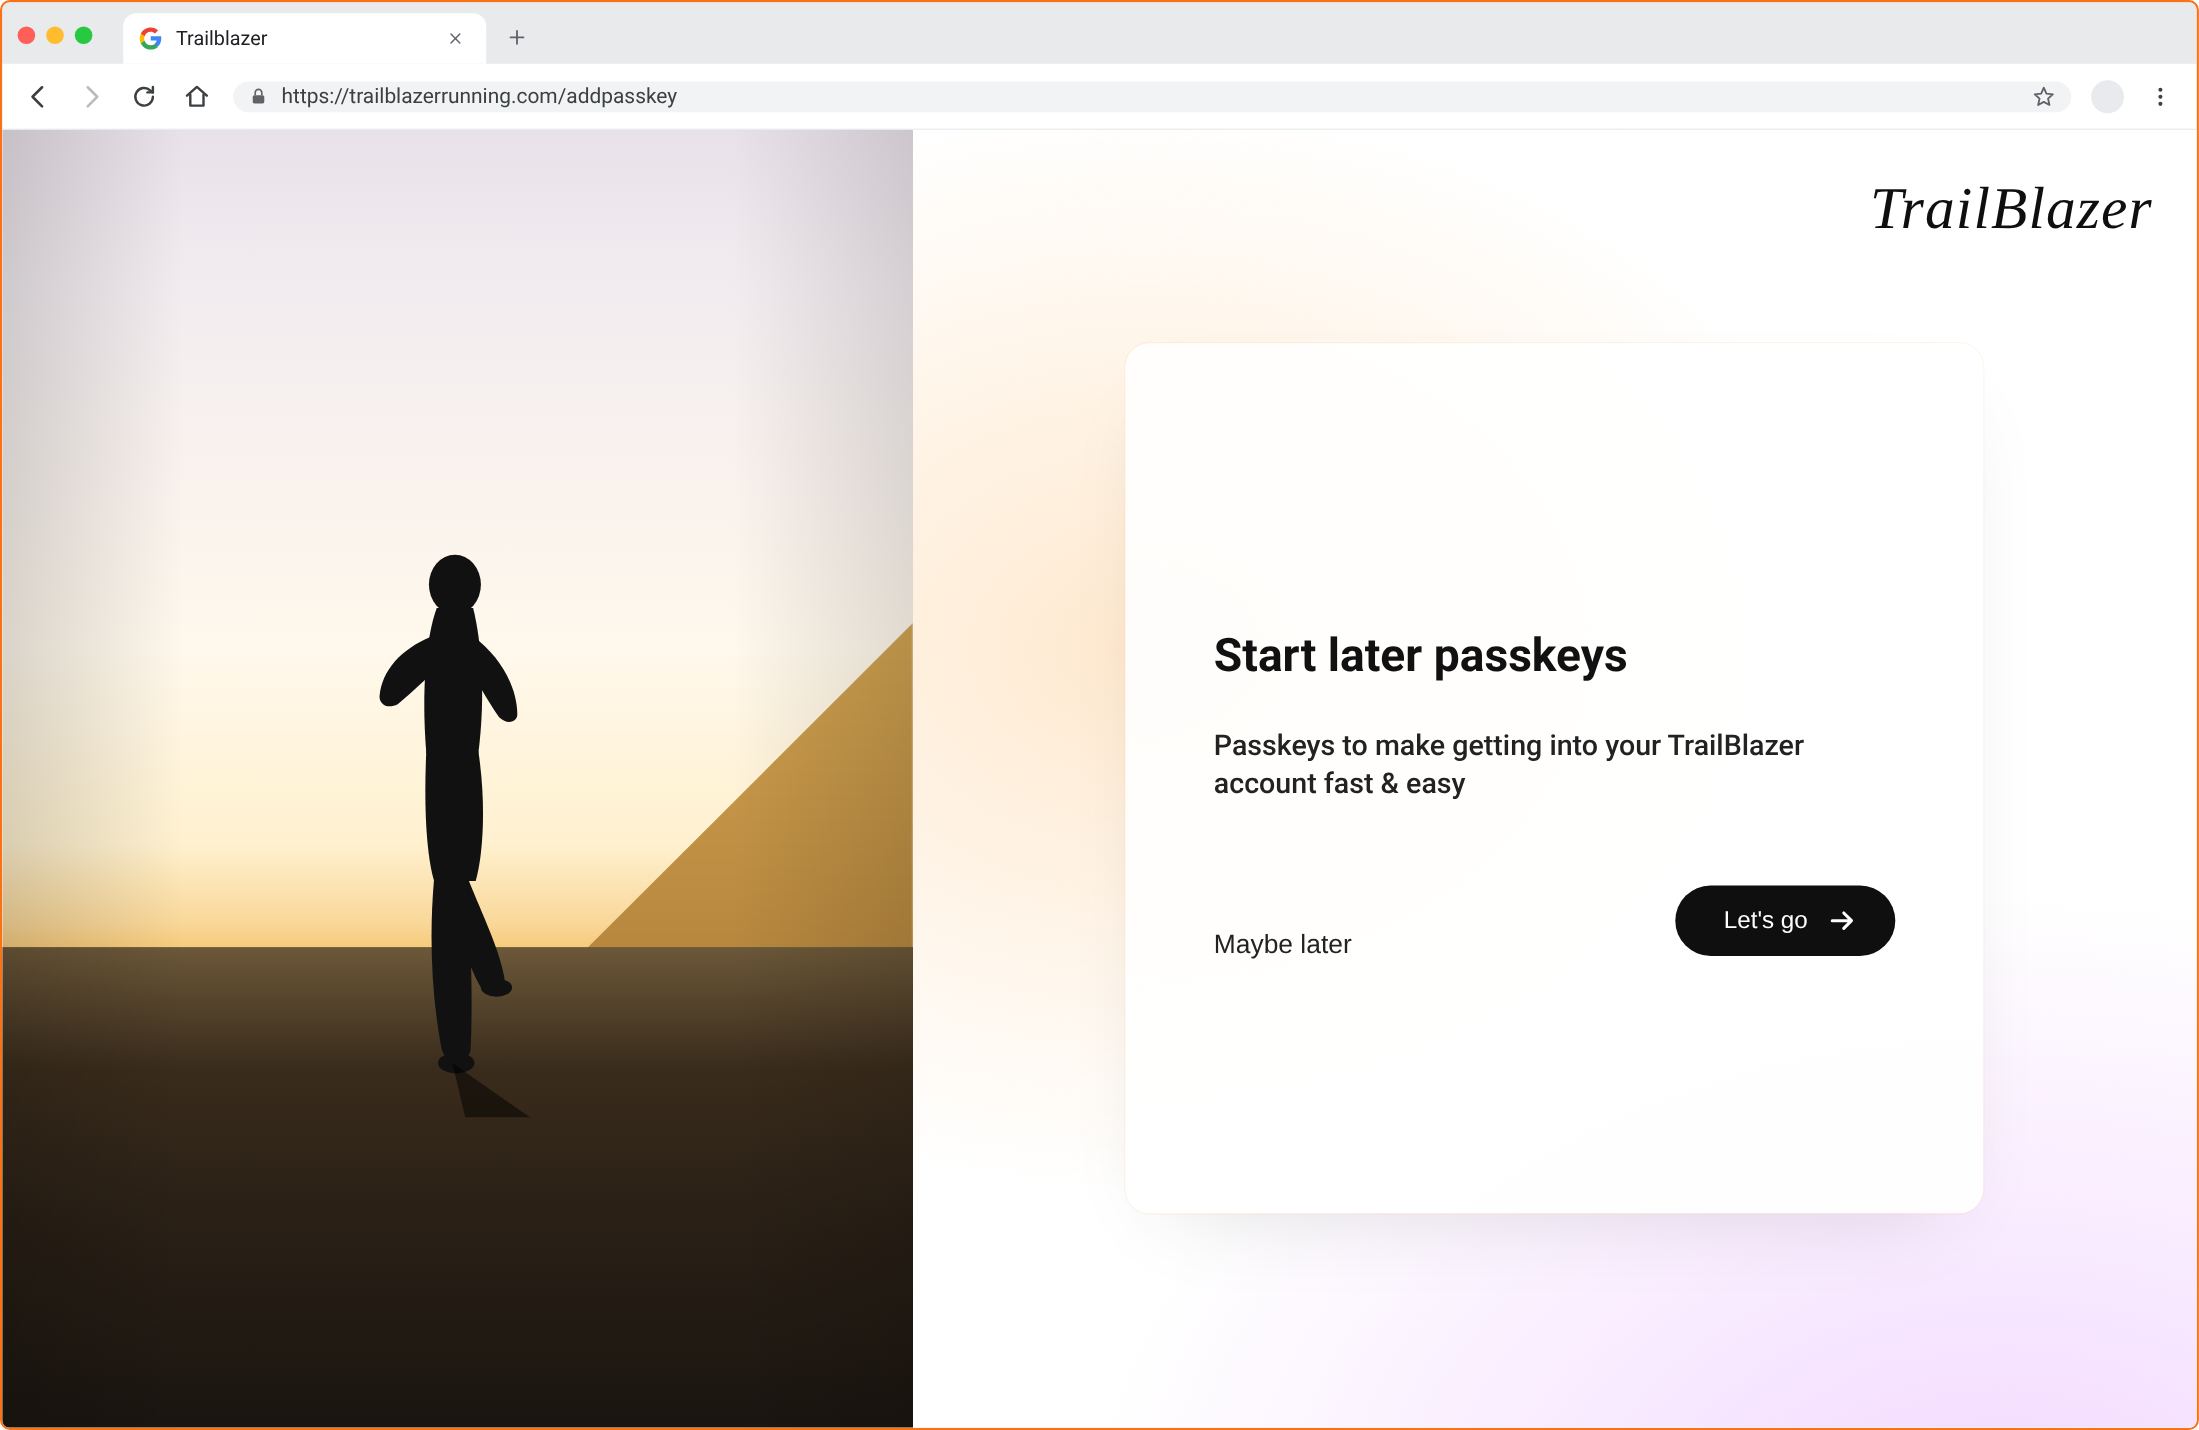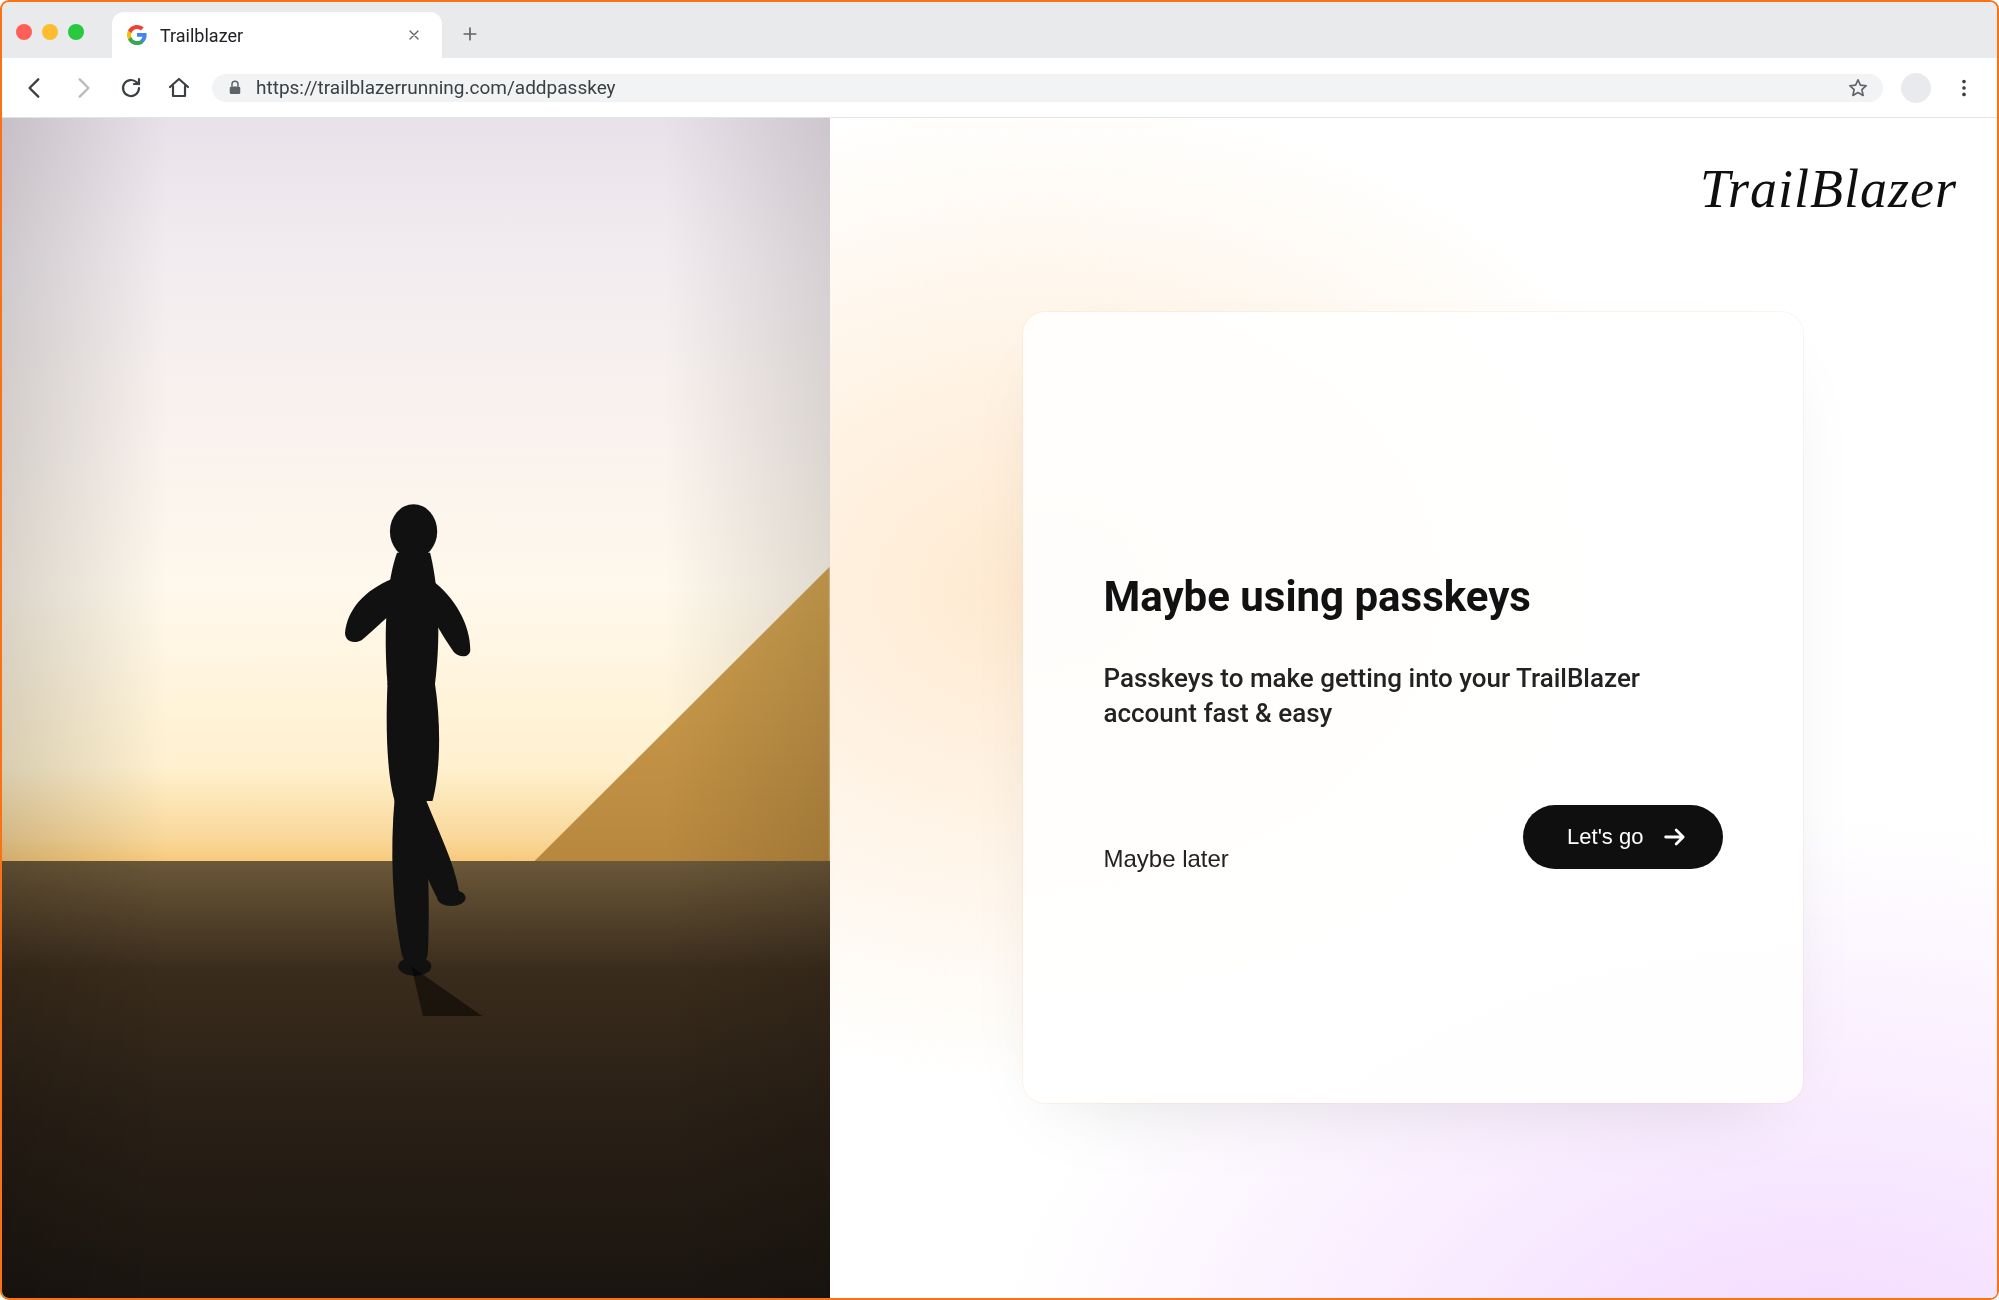--- a/index.html
+++ b/index.html
@@ -302,21 +302,21 @@
           <path d="M100 398 L160 440 L110 440 Z" fill="rgba(0,0,0,0.5)"></path>
         </svg>
       </div>
       <div class="hero-vignette"></div>
     </div>
 
     <div class="right">
       <div class="brand">TrailBlazer</div>
 
       <div class="card">
-        <h1>Maybe using passkeys</h1>
+        <h1>Start later passkeys</h1>
         <p class="sub">Passkeys to make getting into your TrailBlazer account fast &amp; easy</p>
 
         <div class="actions">
           <button class="maybe">Maybe later</button>
           <button class="go-btn">
             <span>Let's go</span>
             <span>
               <svg viewBox="0 0 24 24">
                   <path d="M4 12h14M13 6l6 6-6 6" fill="none" stroke="currentColor" stroke-width="2.4" stroke-linecap="round" stroke-linejoin="round"></path>
                 </svg>

